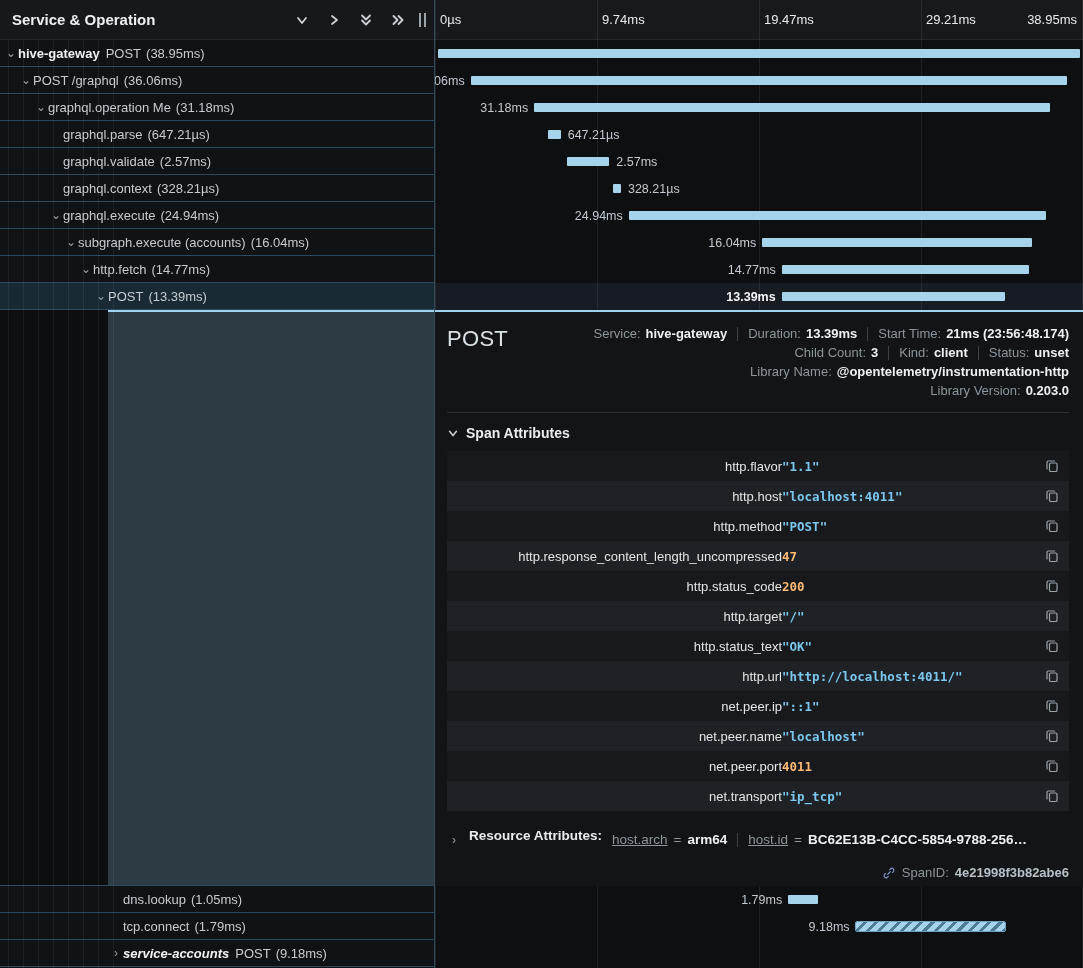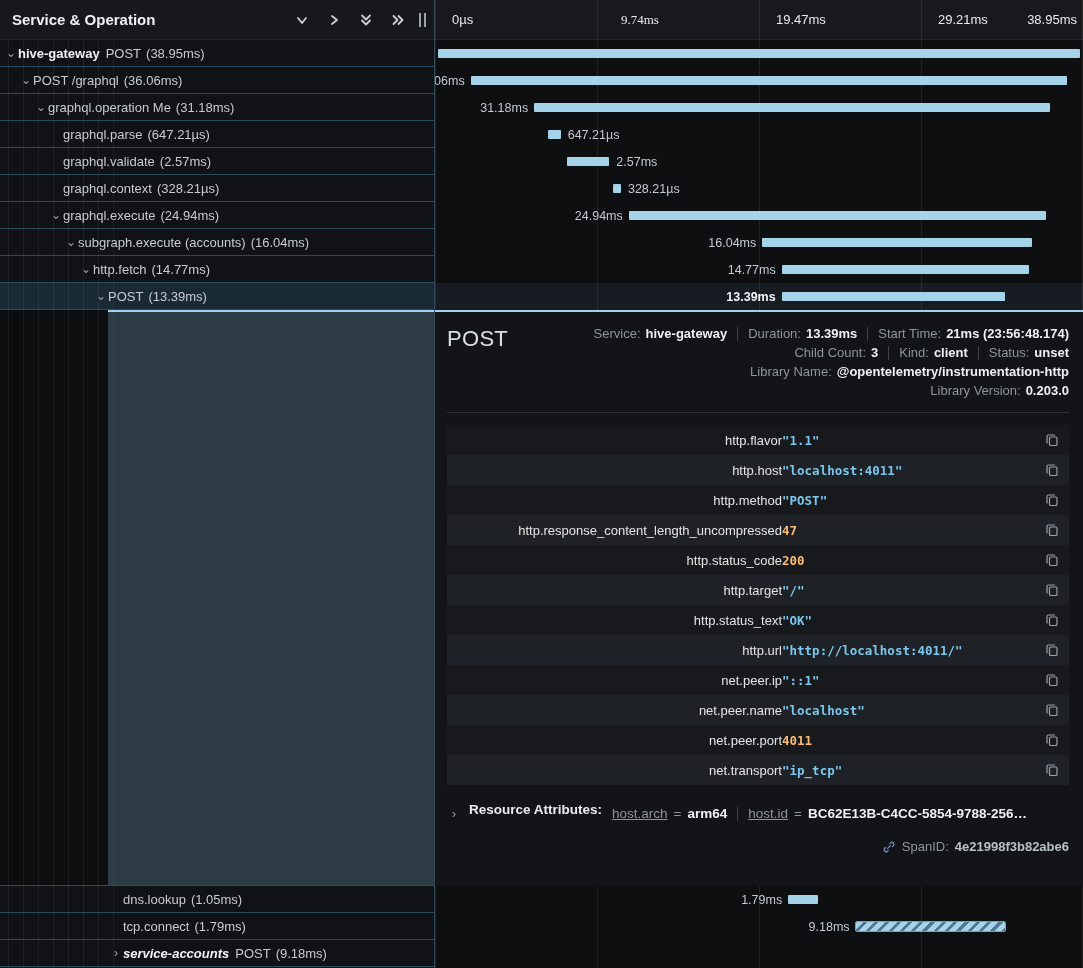--- a/index.html
+++ b/index.html
@@ -35,21 +35,21 @@
 
   .guides{position:absolute;top:40px;bottom:0;left:0;width:434px;pointer-events:none;z-index:2;}
   .guides i{position:absolute;top:0;bottom:0;width:1px;background:rgba(255,255,255,.055);}
 
   
   .right-col{flex:1;position:relative;background:#0d0f11;display:flex;flex-direction:column;}
   .gridlines{position:absolute;top:0;bottom:0;left:0;right:0;pointer-events:none;z-index:2;}
   .gridlines i{position:absolute;top:0;bottom:0;width:1px;background:rgba(255,255,255,.08);}
   .timeline-header{height:40px;flex:none;background:#17191c;border-bottom:1px solid #22262b;
                    position:relative;z-index:1;box-sizing:border-box;}
-  .tick{position:absolute;top:12px;font-size:13px;color:#e8ebee;white-space:nowrap;z-index:3;margin-left:12px;}
+  .tick{position:absolute;top:12px;font-size:13px;color:#e8ebee;white-space:nowrap;z-index:3;}
 
   .trows{position:relative;z-index:3;}
   .trow{height:27px;position:relative;overflow:hidden;cursor:pointer;}
   .trow.selected{background:rgba(145,195,235,.08);}
   .bar{position:absolute;top:9px;height:9px;background:#a5d3ea;border-radius:1px;}
   .bar.striped{background:repeating-linear-gradient(135deg,#a5d3ea 0 5px,#4f7b97 5px 8px);
                outline:1px solid #6fa3c4;}
   .blabel{position:absolute;top:6.5px;font-size:12.5px;color:#c3cad1;white-space:nowrap;}
   .blabel.sel{color:#f2f5f7;font-weight:bold;}
 
@@ -206,21 +206,21 @@
     <div class="gridlines" id="gridlines">
         <i style="left: 0%;"></i>
         <i style="left: 25%;"></i>
         <i style="left: 50%;"></i>
         <i style="left: 75%;"></i>
         <i style="left: calc(100% - 1px);"></i>
       </div>
 
     <div class="timeline-header" id="timeline-header">
         <span class="tick" style="left: 0%; padding-left: 5px;">0µs</span>
-        <span class="tick" style="left: 25%; padding-left: 12px; font-family: Liberation Serif, serif;">9.74ms</span>
+        <span class="tick" style="left: 25%; padding-left: 5px;">9.74ms</span>
         <span class="tick" style="left: 50%; padding-left: 5px;">19.47ms</span>
         <span class="tick" style="left: 75%; padding-left: 5px;">29.21ms</span>
         <span class="tick" style="right: 6px;">38.95ms</span>
       </div>
 
     <div class="trows" id="bars-top">
         <div class="trow">
           <div class="bar" style="left: 0.5%; width: 99%;"></div>
         </div>
         <div class="trow">
@@ -289,20 +289,26 @@
               <span class="m-label">Library Name:</span>
               <span class="m-value">@opentelemetry/instrumentation-http</span>
             </div>
             <div class="meta-line">
               <span class="m-label">Library Version:</span>
               <span class="m-value">0.203.0</span>
             </div>
           </div>
       </div>
       <hr class="d-rule">
+      <div class="sec-head">
+        <svg width="12" height="12" viewBox="0 0 14 14">
+            <polyline points="3,5 7,10 11,5" fill="none" stroke="#c9cfd5" stroke-width="1.8" stroke-linecap="round" stroke-linejoin="round"></polyline>
+          </svg>
+        <span>Span Attributes</span>
+      </div>
       <div class="attr-table" id="attr-table">
           <div class="attr-row">
             <span class="attr-key">http.flavor</span>
             <span class="attr-val string">"1.1"</span>
             <span class="copy">
               <svg width="14" height="14" viewBox="0 0 14 14">
                 <rect x="4.5" y="4" width="7.5" height="8.5" rx="1.3" fill="none" stroke="currentColor" stroke-width="1.2"></rect>
                 <path d="M9.5 2H3.4C2.6 2 2 2.6 2 3.4V10" fill="none" stroke="currentColor" stroke-width="1.2" stroke-linecap="round"></path>
               </svg>
             </span>

